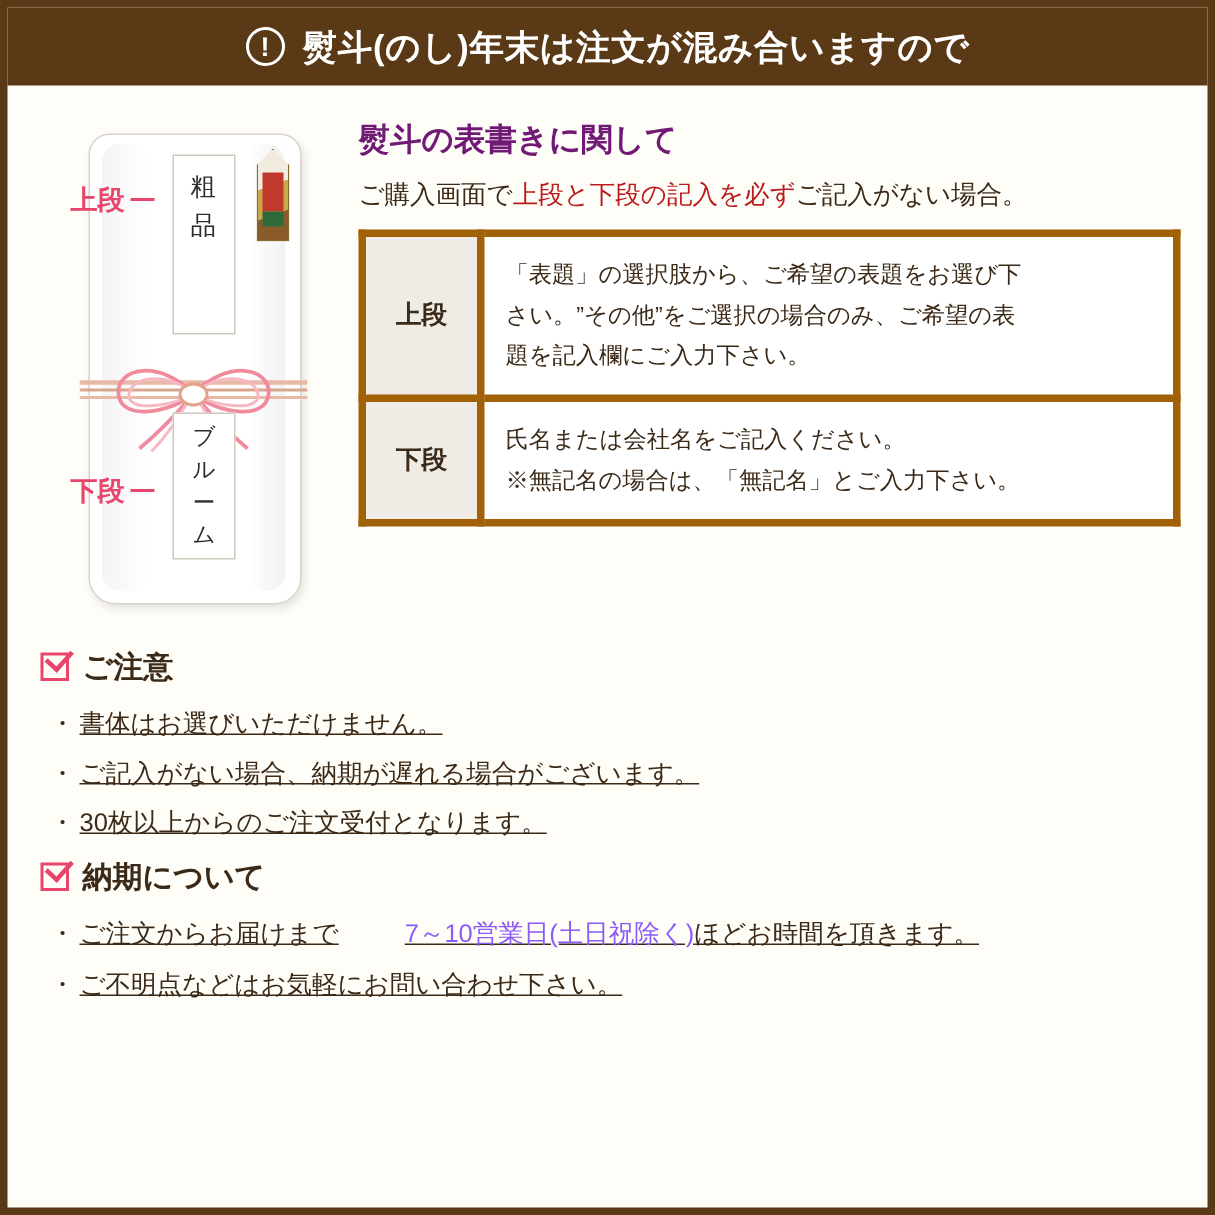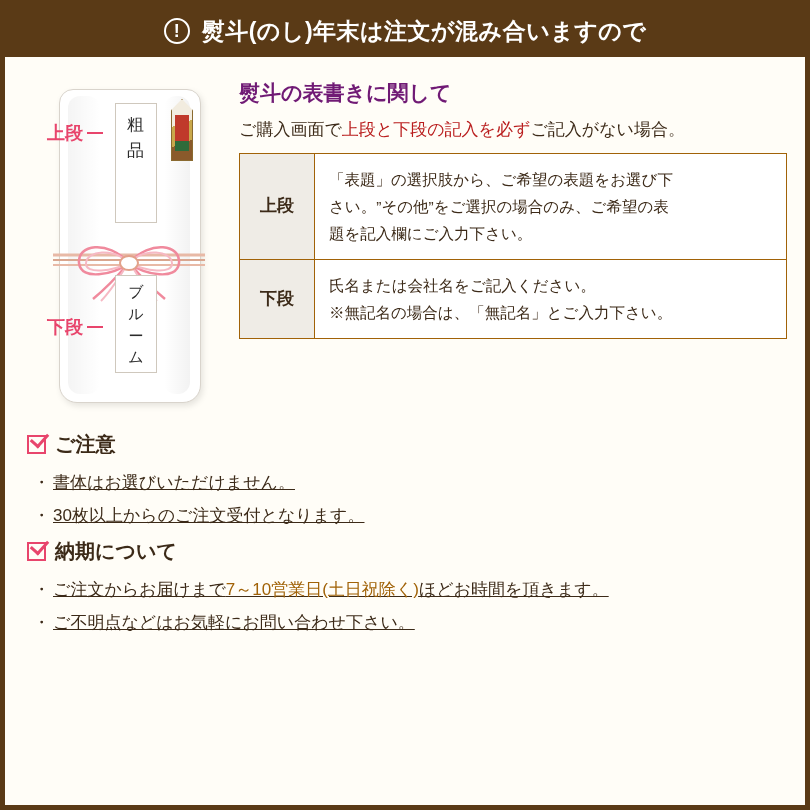--- a/index.html
+++ b/index.html
@@ -205,21 +205,21 @@
     line-height: 1.5;
   }
   .lead .hl { color: #b91c1c; }
   .tbl {
     width: 100%;
     border-collapse: collapse;
     border: 1px solid #ded9d0;
     background: #ffffff;
   }
   .tbl td {
-    border: 1px solid #a16207;
+    border: 5px solid #a16207;
     vertical-align: middle;
     font-size: 15.5px;
     line-height: 1.75;
     color: #3c2a18;
   }
   .tbl td.lbl {
     width: 72px;
     background: #efece6;
     text-align: center;
     font-weight: bold;
@@ -272,21 +272,21 @@
     padding-left: 26px;
     color: #3c2a18;
     position: relative;
   }
   .note-list li:before {
     content: "\30FB";
     position: absolute;
     left: 6px;
     top: 0;
   }
-  .note-list li .hl { color: #a16207; }
+  .note-list li .hl { color: #8b5cf6; margin-left: 44px; }
 </style>
 </head>
 <body>
 
 <div class="page">
 
   <div class="header">
     <div class="excl">!</div>
     <div class="title">熨斗(のし)年末は注文が混み合いますので</div>
   </div>
@@ -372,20 +372,21 @@
   </div>
 
   <div class="notes">
 
     <div class="note-head">
       <span class="check"></span>
       <span>ご注意</span>
     </div>
     <ul class="note-list">
       <li>書体はお選びいただけません。</li>
+      <li>ご記入がない場合、納期が遅れる場合がございます。</li>
       <li>30枚以上からのご注文受付となります。</li>
     </ul>
 
     <div class="note-head">
       <span class="check"></span>
       <span>納期について</span>
     </div>
     <ul class="note-list">
       <li><span>ご注文からお届けまで</span><span class="hl">7～10営業日(土日祝除く)</span><span>ほどお時間を頂きます。</span></li>
       <li>ご不明点などはお気軽にお問い合わせ下さい。</li>

